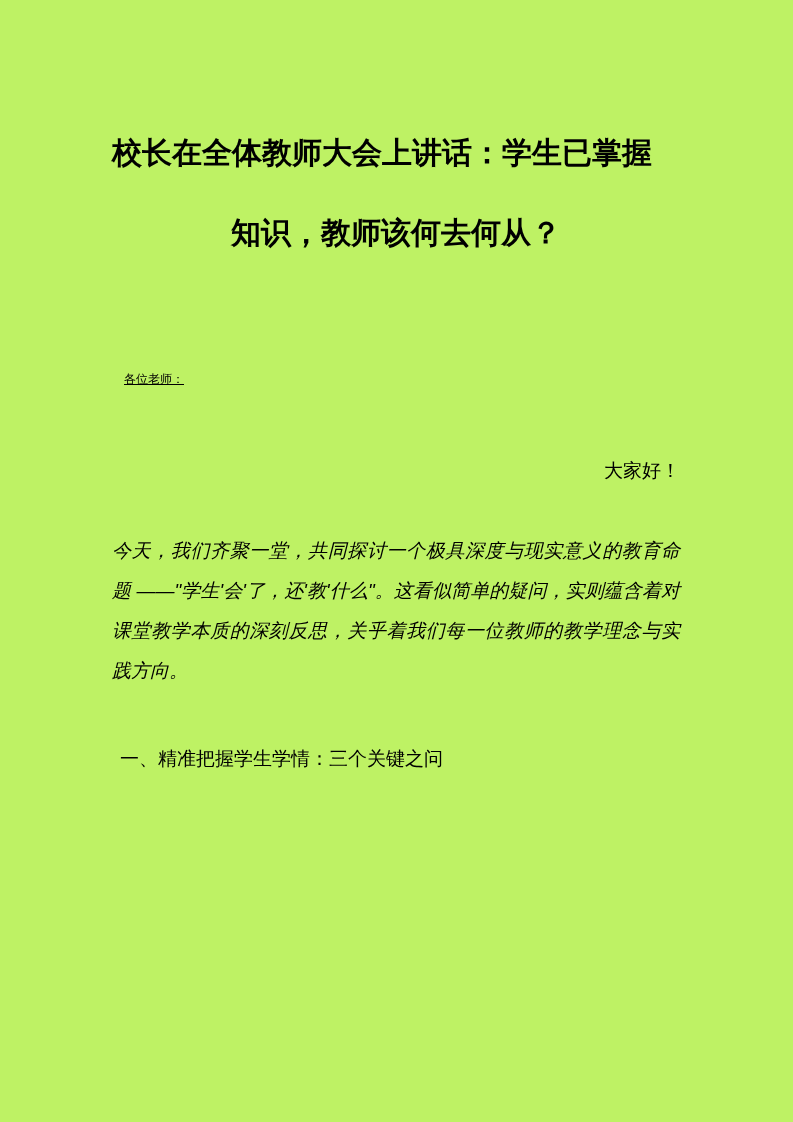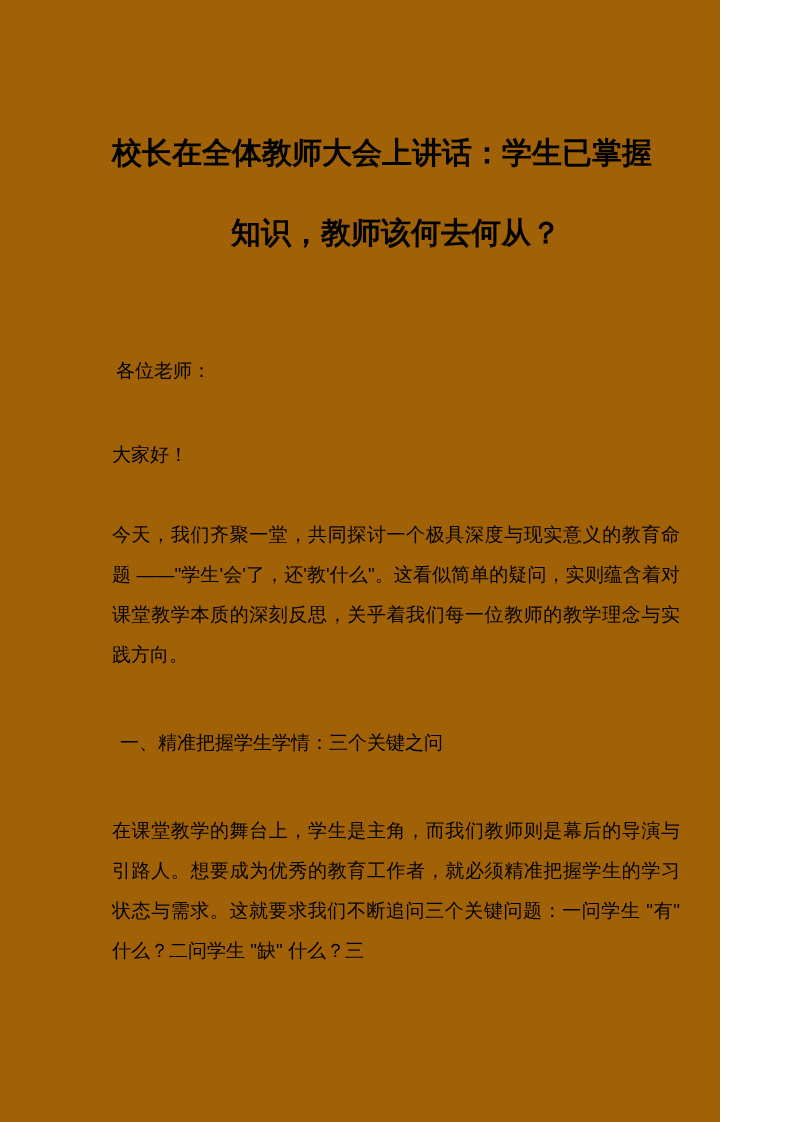--- a/index.html
+++ b/index.html
@@ -9,23 +9,23 @@
   }
   body {
     width: 793px;
     height: 1122px;
     font-family: "Liberation Sans", "DejaVu Sans", sans-serif;
     color: #000000;
     -webkit-font-smoothing: antialiased;
   }
   .page {
     position: relative;
-    width: 720px;
+    width: 793px;
     height: 1122px;
-    background: #a16207;
+    background: #bef264;
     box-sizing: border-box;
     overflow: hidden;
   }
   .content {
     position: absolute;
     left: 112px;
     top: 0;
     width: 568px;
   }
   .doc-title {
@@ -38,39 +38,42 @@
     padding-top: 113px;
     color: #000000;
   }
   .title-line {
     display: block;
     white-space: nowrap;
   }
   .title-line-1 { text-align: left; }
   .title-line-2 { }
   .salutation {
-    font-size: 19px;
+    font-size: 12px;
     line-height: 40px;
-    margin: 4px;
+    margin: 12px;
     padding-top: 74px;
+    text-decoration: underline;
   }
   .greeting {
     font-size: 19px;
     line-height: 40px;
     margin: 0;
     padding-top: 40px;
+    text-align: right;
   }
   .body-para {
     font-size: 19px;
     line-height: 40px;
     margin: 0;
     padding-top: 40px;
     text-align: justify;
     text-justify: inter-ideograph;
     word-break: break-all;
+    font-style: italic;
   }
   .section-heading {
     font-size: 19px;
     font-weight: normal;
     line-height: 40px;
     margin: 8px;
     padding-top: 40px;
   }
 </style>
 </head>
@@ -85,16 +88,15 @@
     </h1>
 
     <p class="salutation">各位老师：</p>
 
     <p class="greeting">大家好！</p>
 
     <p class="body-para">今天，我们齐聚一堂，共同探讨一个极具深度与现实意义的教育命题 ——"学生'会'了，还'教'什么"。这看似简单的疑问，实则蕴含着对课堂教学本质的深刻反思，关乎着我们每一位教师的教学理念与实践方向。</p>
 
     <h2 class="section-heading">一、精准把握学生学情：三个关键之问</h2>
 
-    <p class="body-para">在课堂教学的舞台上，学生是主角，而我们教师则是幕后的导演与引路人。想要成为优秀的教育工作者，就必须精准把握学生的学习状态与需求。这就要求我们不断追问三个关键问题：一问学生 "有" 什么？二问学生 "缺" 什么？三</p>
 
   </div>
 </div>
 
 </body></html>

